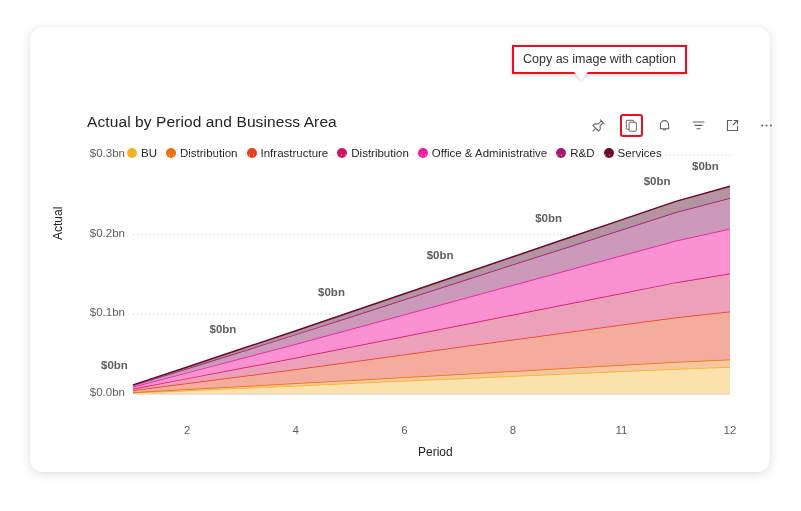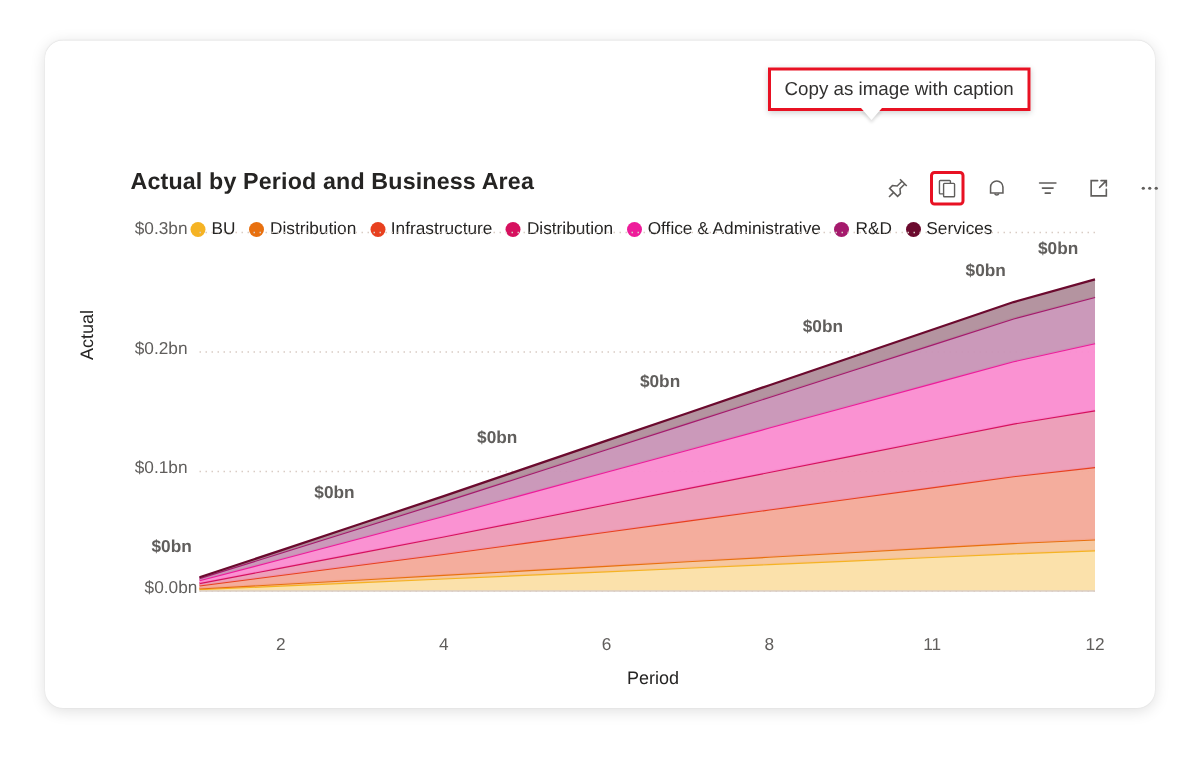--- a/index.html
+++ b/index.html
@@ -2,21 +2,21 @@
 <html><head>
 <meta charset="utf-8">
 <style>
   html,body{margin:0;padding:0;}
   body{width:801px;height:511px;background:#ffffff;font-family:"Liberation Sans",sans-serif;overflow:hidden;}
   #stage{position:relative;width:801px;height:511px;}
 
   .card{position:absolute;left:30px;top:27px;width:740px;height:445px;background:#fff;border-radius:12px;
         box-shadow:0 2px 10px rgba(0,0,0,.13),0 0 1px rgba(0,0,0,.10);}
 
-  .chart-title{position:absolute;left:57px;top:86px;font-size:15.5px;font-weight:bold;color:#252423;letter-spacing:.1px;}
+  .chart-title{position:absolute;left:57px;top:86px;font-size:15.5px;font-weight:normal;color:#252423;letter-spacing:.1px;}
 
   
   .legend{position:absolute;left:53px;top:120px;display:flex;align-items:center;gap:9px;padding-left:44px;}
   .lg-item{display:flex;align-items:center;gap:4px;}
   .lg-dot{width:10px;height:10px;border-radius:50%;display:block;}
   .lg-label{font-size:11.5px;color:#252423;white-space:nowrap;}
 
   
   .toolbar{position:absolute;left:558px;top:88px;display:flex;align-items:center;gap:13px;}
   .tb-btn{width:21px;height:21px;display:flex;align-items:center;justify-content:center;color:#605e5c;}
@@ -139,21 +139,21 @@
         <path d="M103,357.8383333333333 L157.27272727272728,339.91333333333336 L211.54545454545456,321.829 L265.8181818181818,303.74466666666666 L320.0909090909091,285.262 L374.3636363636364,266.77933333333334 L428.6363636363636,248.29666666666668 L482.9090909090909,229.81400000000002 L537.1818181818182,211.33133333333333 L591.4545454545455,192.84866666666667 L645.7272727272727,174.366 L700,159.22933333333333" fill="none" stroke="#6B0A2E" stroke-width="1.5"></path>
         <line x1="103" y1="367" x2="700" y2="367" stroke="#d9ccc4" stroke-width="1"></line>
       </svg>
 
   </div>
 
   <div class="plot-wrap">
     <div class="axis-label ylabel">Actual</div>
     <div class="axis-label xlabel">Period</div>
     <div id="ticks">
-        <div class="tick ytick" style="left: 88px; top: 386px; text-align: center;">$0.0bn</div>
+        <div class="tick ytick" style="left: 73px; top: 386px;">$0.0bn</div>
         <div class="tick ytick" style="left: 73px; top: 306.333px;">$0.1bn</div>
         <div class="tick ytick" style="left: 73px; top: 226.667px;">$0.2bn</div>
         <div class="tick ytick" style="left: 73px; top: 147px;">$0.3bn</div>
         <div class="tick xtick" style="left: 172.273px; top: 424px;">2</div>
         <div class="tick xtick" style="left: 280.818px; top: 424px;">4</div>
         <div class="tick xtick" style="left: 389.364px; top: 424px;">6</div>
         <div class="tick xtick" style="left: 497.909px; top: 424px;">8</div>
         <div class="tick xtick" style="left: 606.455px; top: 424px;">11</div>
         <div class="tick xtick" style="left: 715px; top: 424px;">12</div>
       </div>

